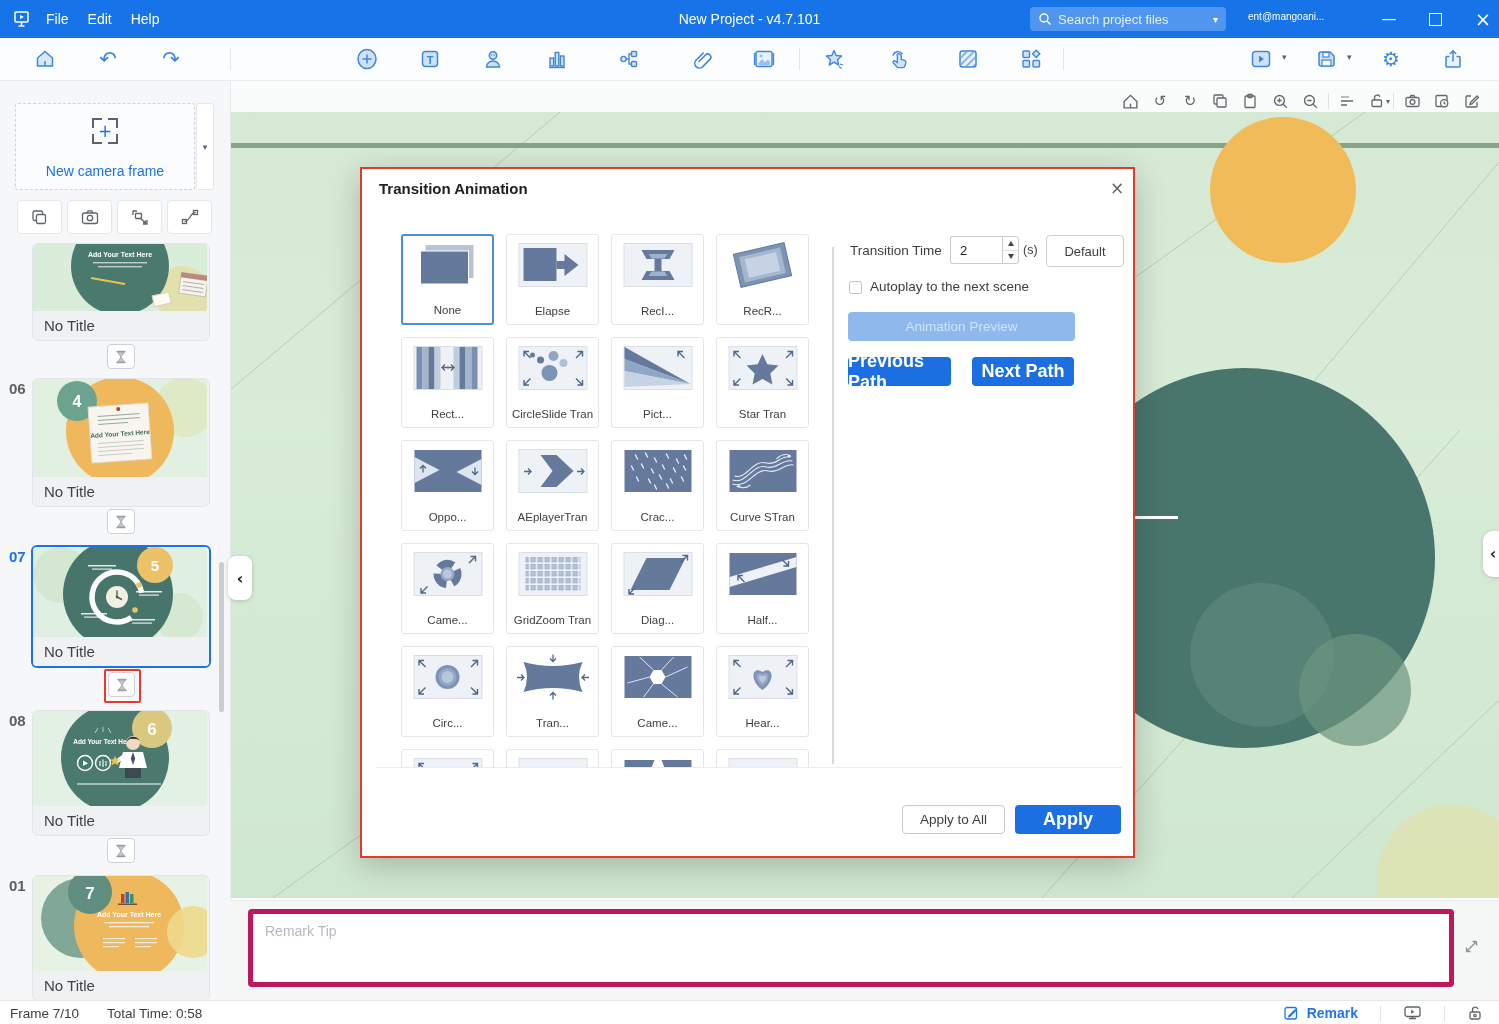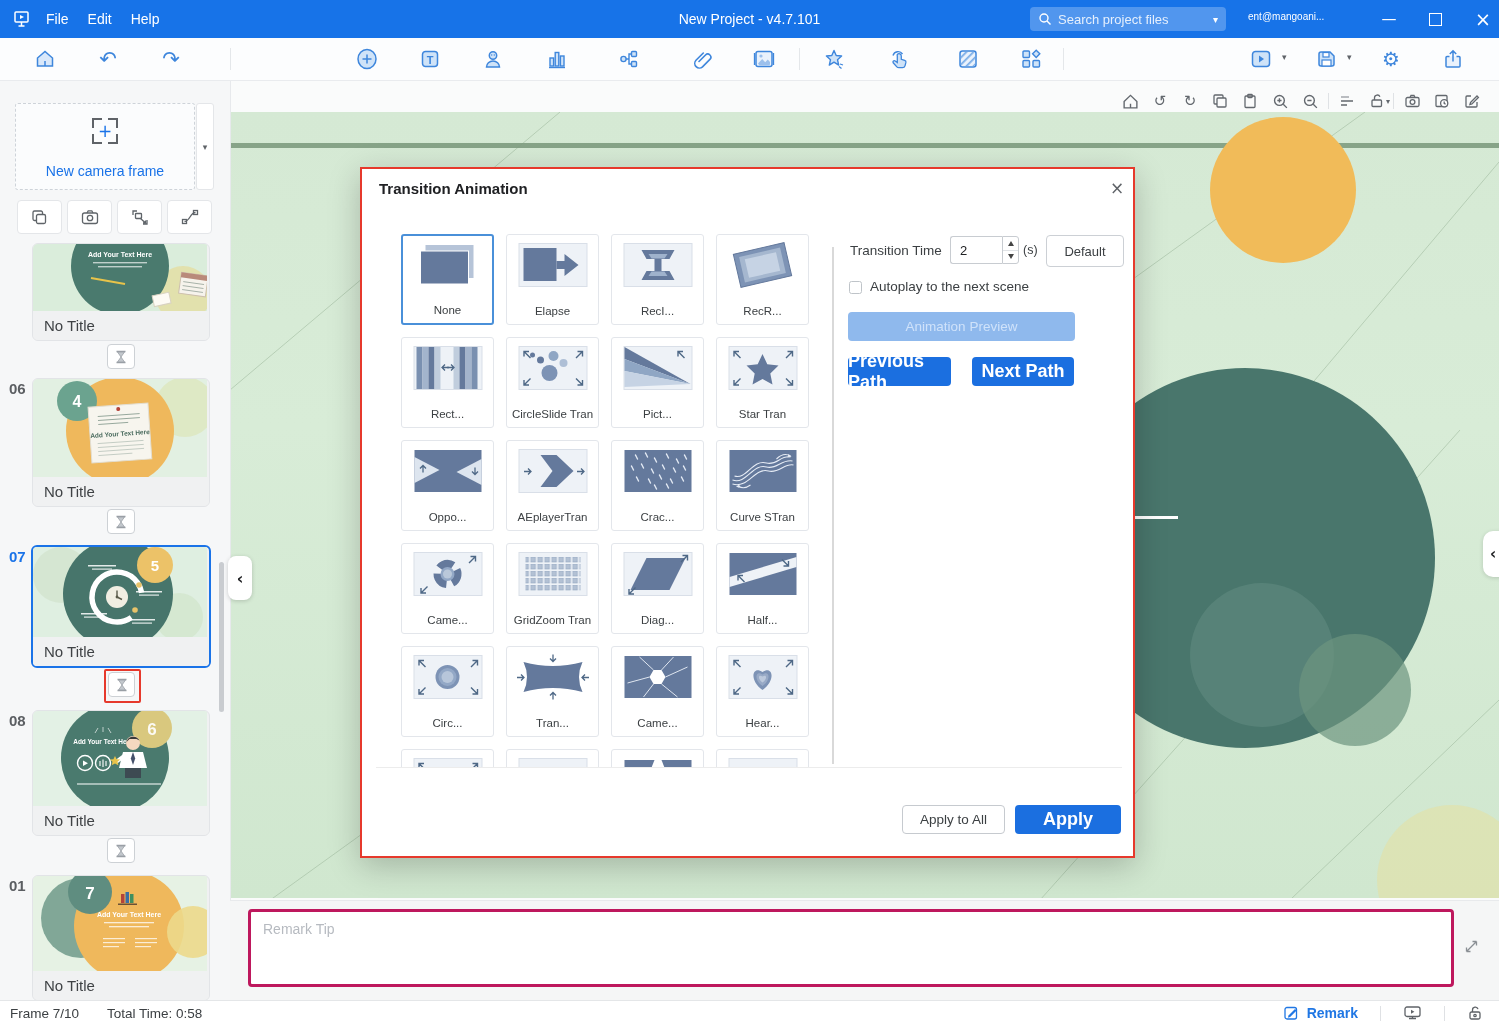--- a/index.html
+++ b/index.html
@@ -65,21 +65,21 @@
 
   
   .ltab{position:absolute;left:228px;top:556px;width:24px;height:44px;background:#fff;border-radius:8px;z-index:4;
         box-shadow:0 1px 4px rgba(0,0,0,.18);display:flex;align-items:center;justify-content:center;font-size:16px;font-weight:bold;color:#202124}
   .rtab{position:absolute;left:1483px;top:531px;width:28px;height:46px;background:#fff;border-radius:10px;z-index:4;
         box-shadow:0 1px 4px rgba(0,0,0,.15);display:flex;align-items:center;font-size:15px;font-weight:bold;color:#202124}
   .rtab span{margin-left:7px}
 
   
   .remarkstrip{position:absolute;left:230px;top:900px;width:1269px;height:100px;background:#f5f6f6;border-top:1px solid #e8eaec;z-index:3}
-  .remarkbox{position:absolute;left:18px;top:8px;width:1206px;height:78px;background:#fff;border:3px solid #be185d;border-radius:4px;
+  .remarkbox{position:absolute;left:18px;top:8px;width:1206px;height:78px;background:#fff;border:5px solid #be185d;border-radius:4px;
              resize:none;font-family:"Liberation Sans",sans-serif;font-size:14px;padding:9px 12px;box-sizing:border-box;color:#3c4043;outline:none}
   .remarkbox::placeholder{color:#b6bac0}
   .expandic{position:absolute;left:1234px;top:38px;color:#8a8f94}
   .statusbar{position:absolute;left:0;top:1000px;width:1499px;height:24px;background:#fff;border-top:1px solid #e4e6e8;z-index:21;
              display:flex;align-items:center;font-size:13.5px;color:#3c4043}
   .st-frame{margin-left:10px}
   .st-time{margin-left:28px}
   .st-right{position:absolute;right:0;display:flex;align-items:center}
   .st-remark{display:flex;align-items:flex-start;color:#2077e4;font-weight:bold;font-size:14px}
   .stsep{width:1px;height:15px;background:#dfe1e4;margin:0 22px}

